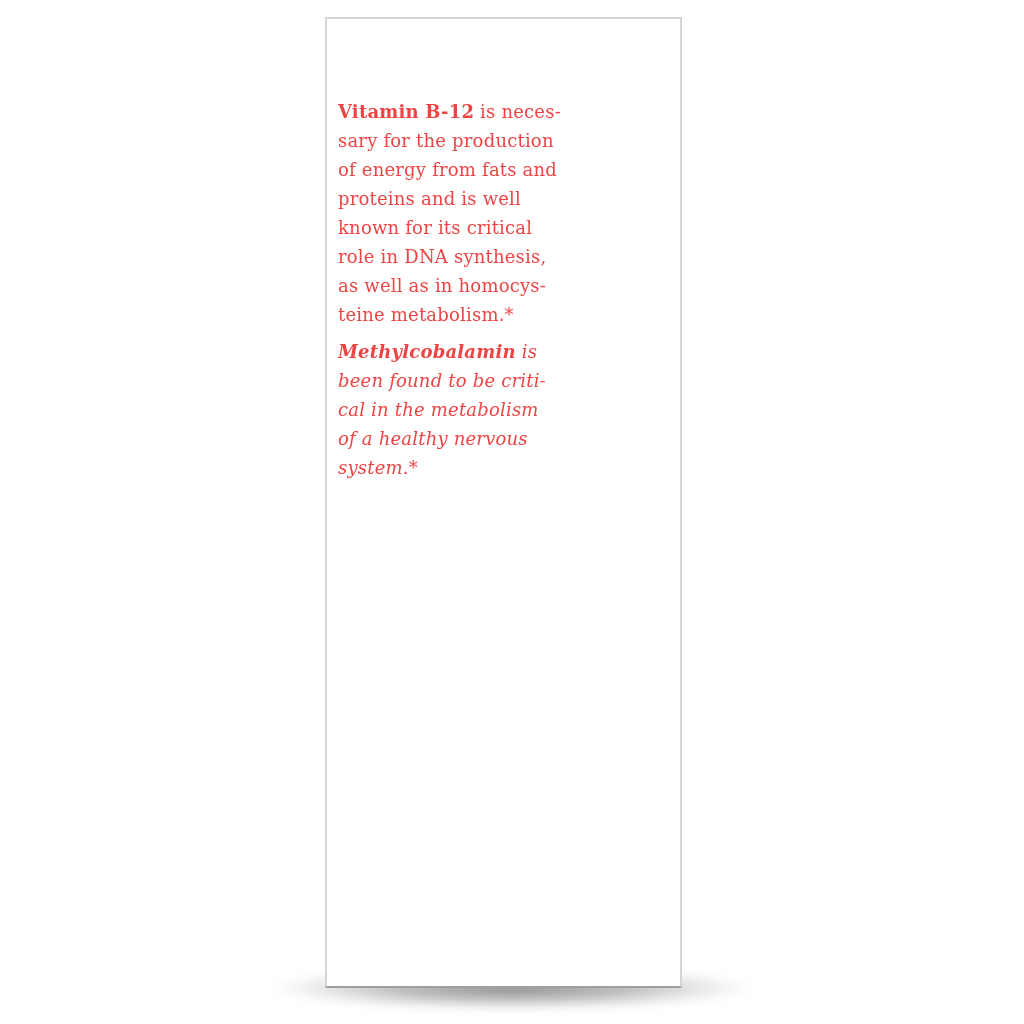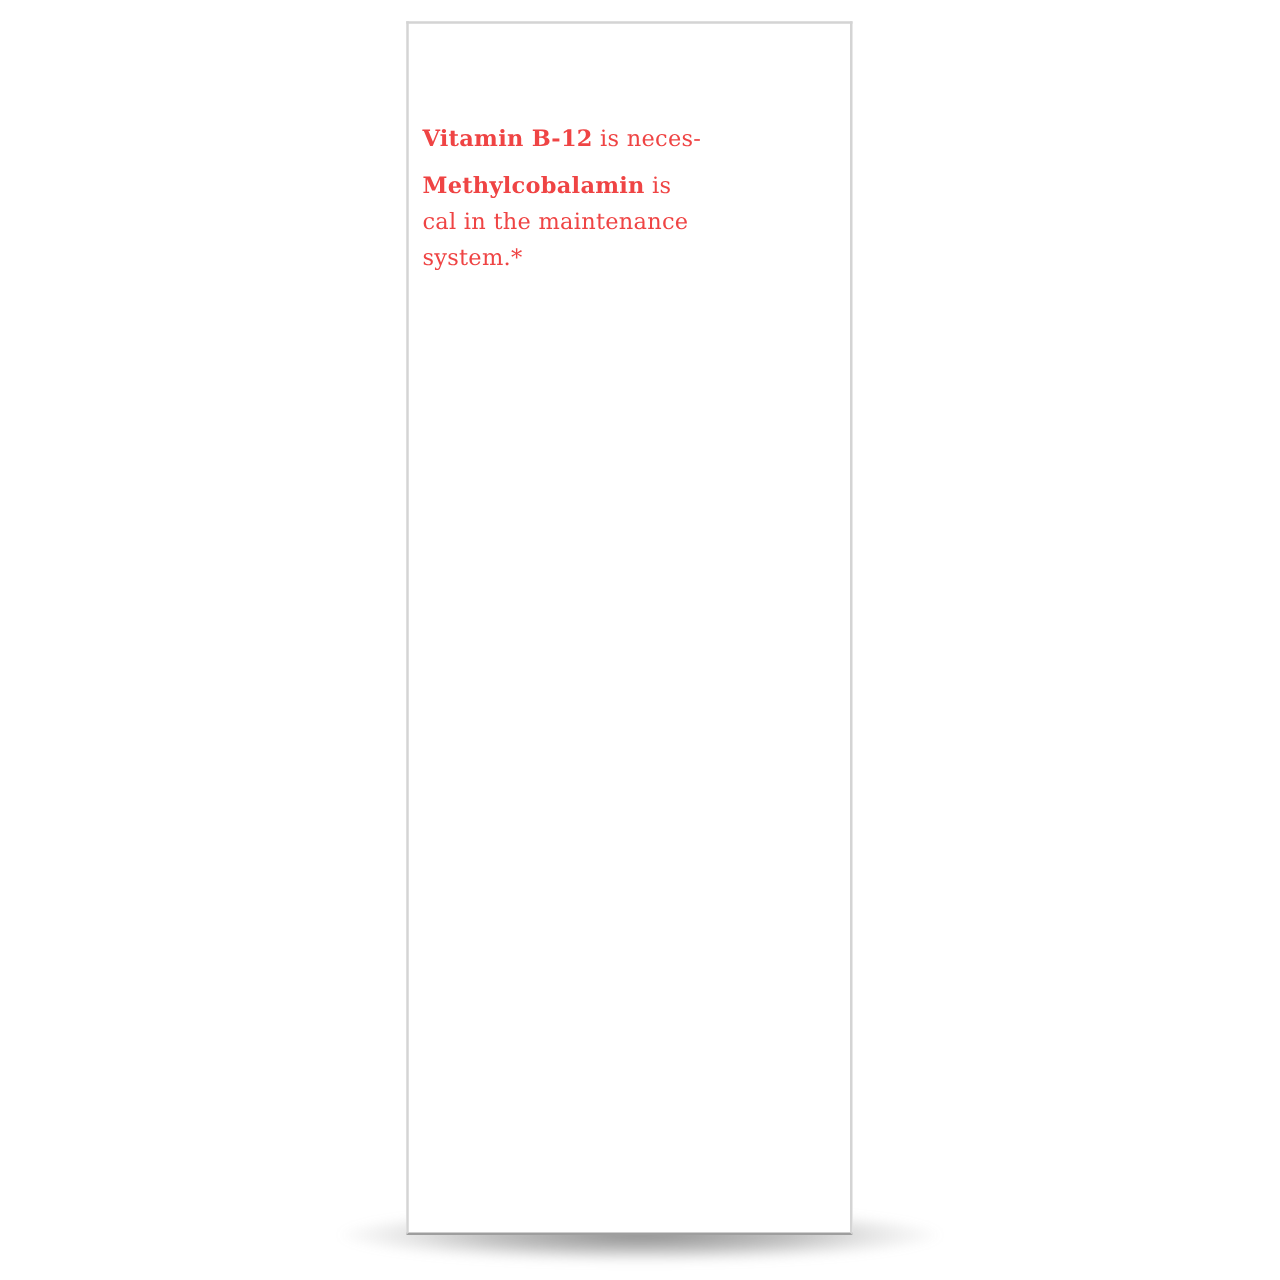--- a/index.html
+++ b/index.html
@@ -47,47 +47,58 @@
     position: absolute;
     left: 11px;
     top: 78px;
     right: 0;
     color: #ef4444;
     font-size: 18px;
     line-height: 29px;
     letter-spacing: 0.2px;
   }
   .para { margin: 0; padding: 0; }
-  .para + .para { margin-top: 8px; }
+  .para + .para { margin-top: 8px; font-style: italic; }
   .line {
     white-space: nowrap;
     height: 29px;
   }
   .lead {
     font-weight: 700;
   }
 </style>
 </head>
 <body>
 
 <div class="page">
 
   <div class="floor-shadow"></div>
 
   <div class="package-panel">
     <div class="panel-text">
 
       <div class="para">
         <div class="line"><span class="lead">Vitamin B-12</span><span> is neces-</span></div>
+        <div>
+            <div class="line">sary for the production</div>
+            <div class="line">of energy from fats and</div>
+            <div class="line">proteins and is well</div>
+            <div class="line">known for its critical</div>
+            <div class="line">role in DNA synthesis,</div>
+            <div class="line">as well as in homocys-</div>
+            <div class="line">teine metabolism.*</div>
+          </div>
       </div>
 
       <div class="para">
         <div class="line"><span class="lead">Methylcobalamin</span><span> is</span></div>
         <div>
-            <div class="line">cal in the maintenance</div>
+            <div class="line">been found to be criti-</div>
+            <div class="line">cal in the metabolism</div>
+            <div class="line">of a healthy nervous</div>
             <div class="line">system.*</div>
           </div>
       </div>
 
     </div>
   </div>
 
 </div>
 
 </body></html>

